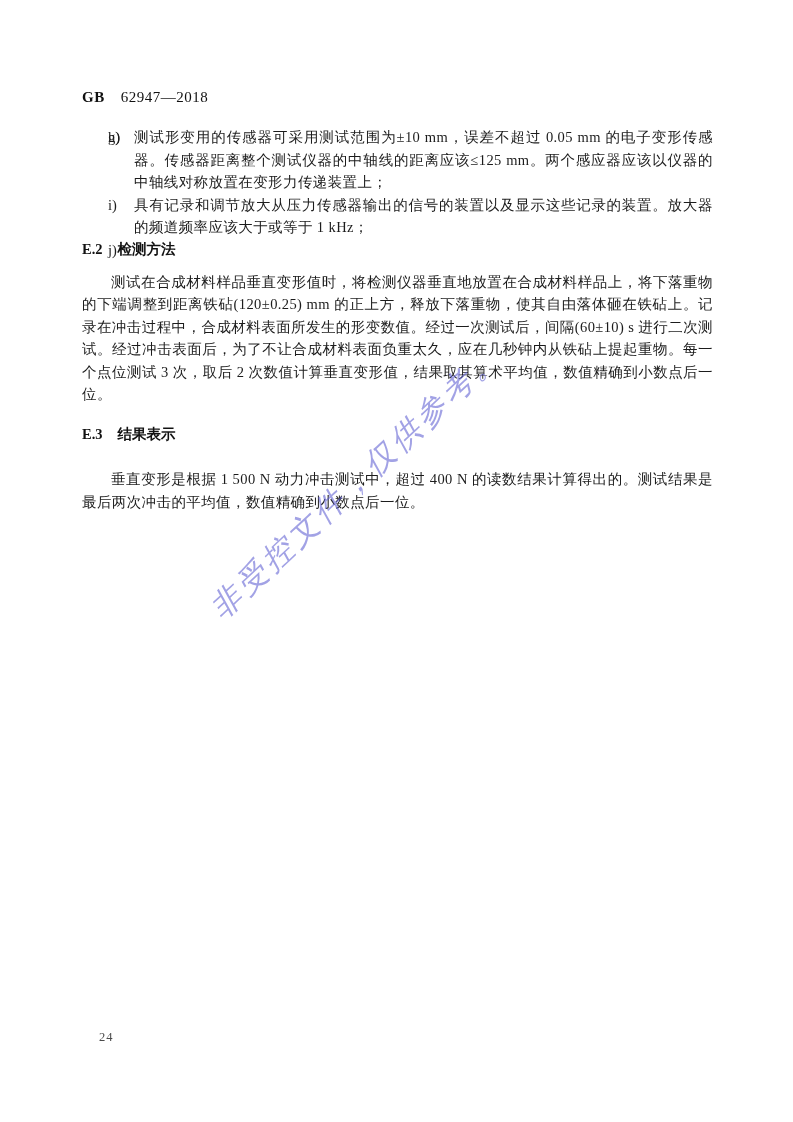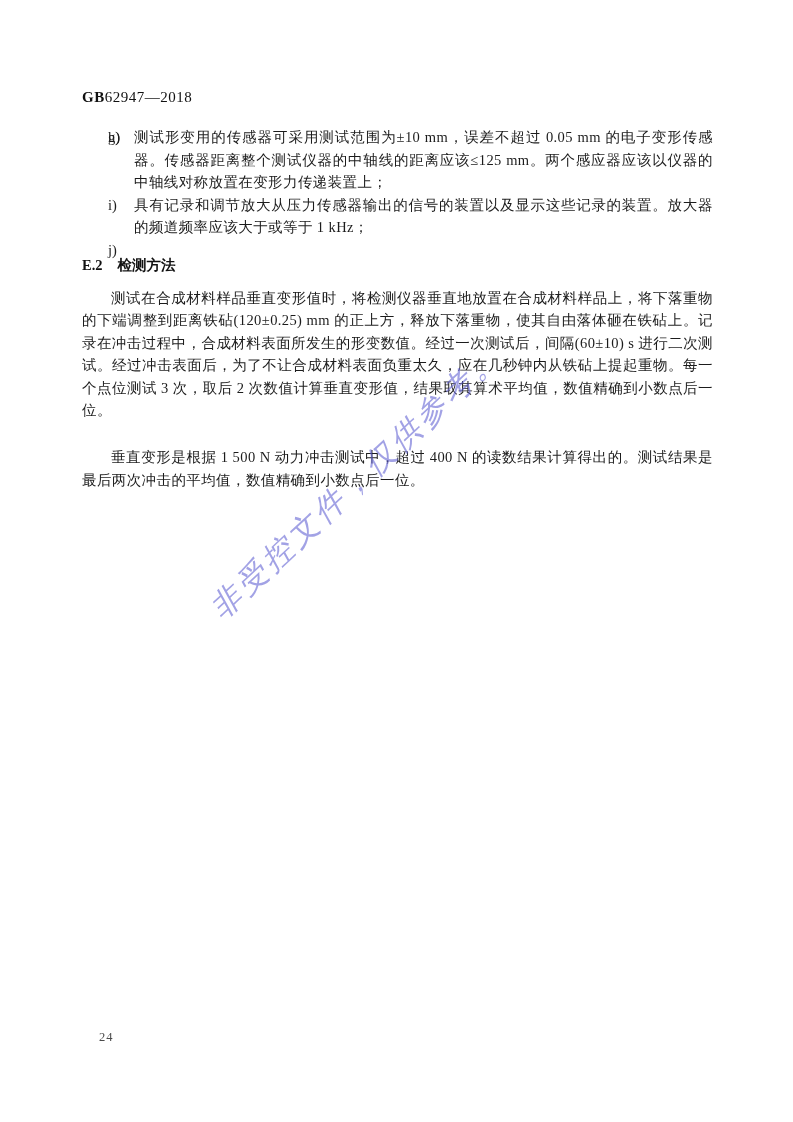--- a/index.html
+++ b/index.html
@@ -18,38 +18,37 @@
     left: 82px;
     top: 88px;
     width: 631px;
   }
   .doc-header {
     font-size: 15px;
     line-height: 18px;
     letter-spacing: 0.5px;
     color: #111;
   }
-  .doc-header .prefix { font-weight: bold; margin-right: 0; }
+  .doc-header .prefix { font-weight: bold; margin-right: 16px; }
   .item-list { margin-top: 20px; }
   .list-item {
     position: relative;
     padding-left: 52px;
     font-size: 14.5px;
     line-height: 22.5px;
     letter-spacing: 0.4px;
     text-align: justify;
   }
   .list-item .item-label {
     position: absolute;
     left: 26px;
     top: 0;
     letter-spacing: 0;
   }
   .section-heading {
-    margin-top: 16px;
     font-family: "Liberation Sans", "DejaVu Sans", sans-serif;
     font-weight: bold;
     font-size: 14.5px;
     line-height: 20px;
     color: #111;
   }
   .section-heading .sec-number { margin-right: 15px; font-family: "Liberation Serif", serif; }
   .section-heading.second { margin-top: 18px; }
   .section-body {
     margin-top: 12px;
@@ -111,20 +110,23 @@
       <div class="list-item">
         <span class="item-label">j)</span>
       </div>
     </div>
 
     <div class="section-heading">
       <span class="sec-number">E.2</span><span>检测方法</span>
     </div>
     <div class="section-body">测试在合成材料样品垂直变形值时，将检测仪器垂直地放置在合成材料样品上，将下落重物的下端调整到距离铁砧(120±0.25) mm 的正上方，释放下落重物，使其自由落体砸在铁砧上。记录在冲击过程中，合成材料表面所发生的形变数值。经过一次测试后，间隔(60±10) s 进行二次测试。经过冲击表面后，为了不让合成材料表面负重太久，应在几秒钟内从铁砧上提起重物。每一个点位测试 3 次，取后 2 次数值计算垂直变形值，结果取其算术平均值，数值精确到小数点后一位。</div>
 
+    <div class="section-heading second">
+      <span class="sec-number">E.3</span><span>结果表示</span>
+    </div>
     <div class="section-body second">垂直变形是根据 1 500 N 动力冲击测试中，超过 400 N 的读数结果计算得出的。测试结果是最后两次冲击的平均值，数值精确到小数点后一位。</div>
 
   </div>
 
   <div class="watermark">非受控文件，仅供参考。</div>
 
   <div class="page-number">24</div>
 
 </div>
 

